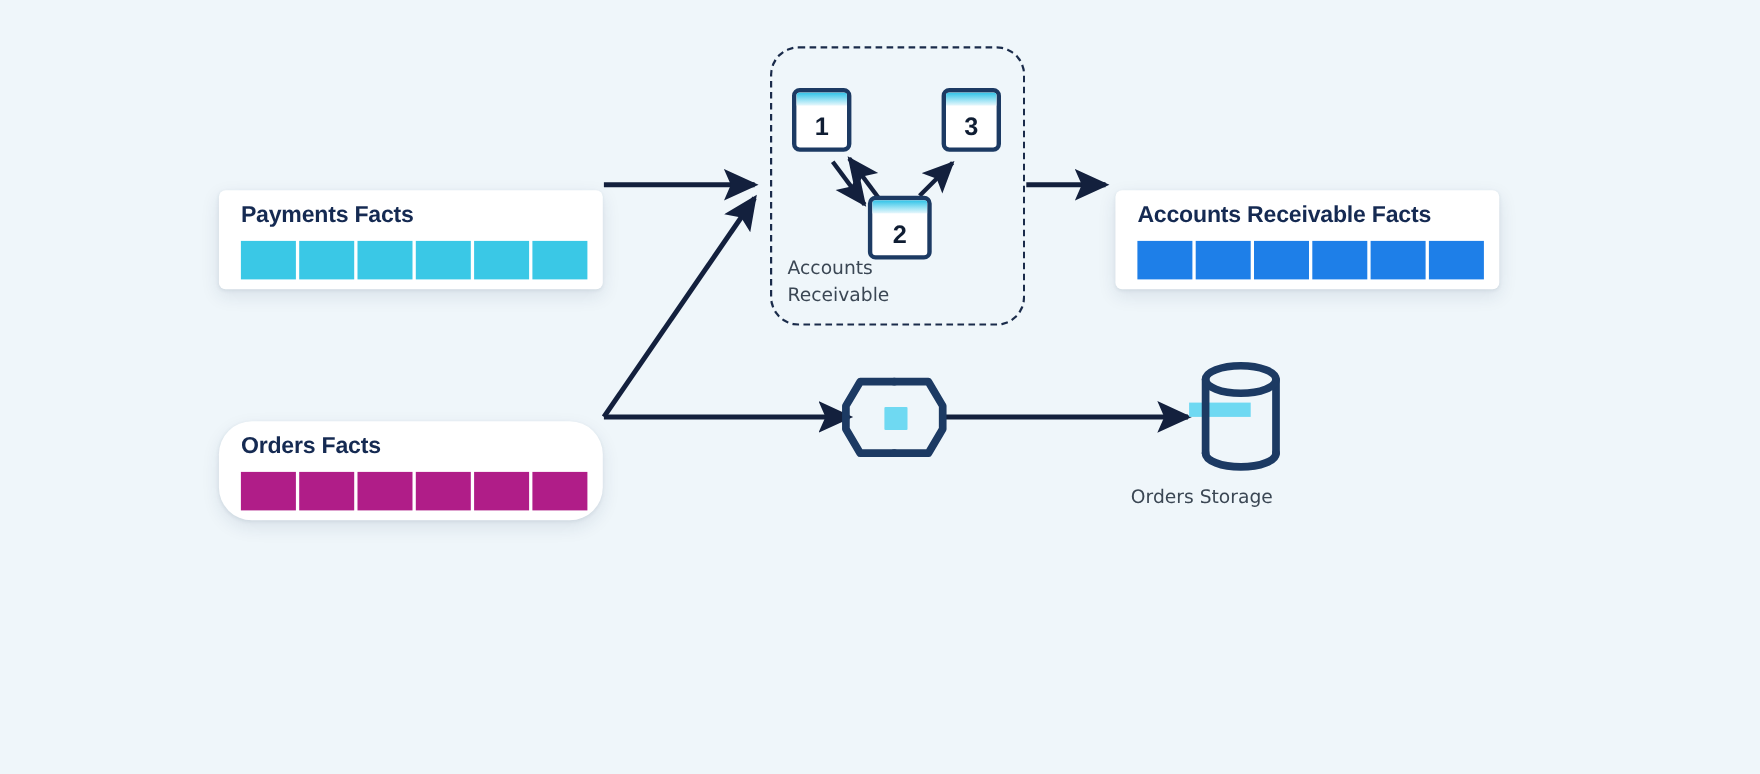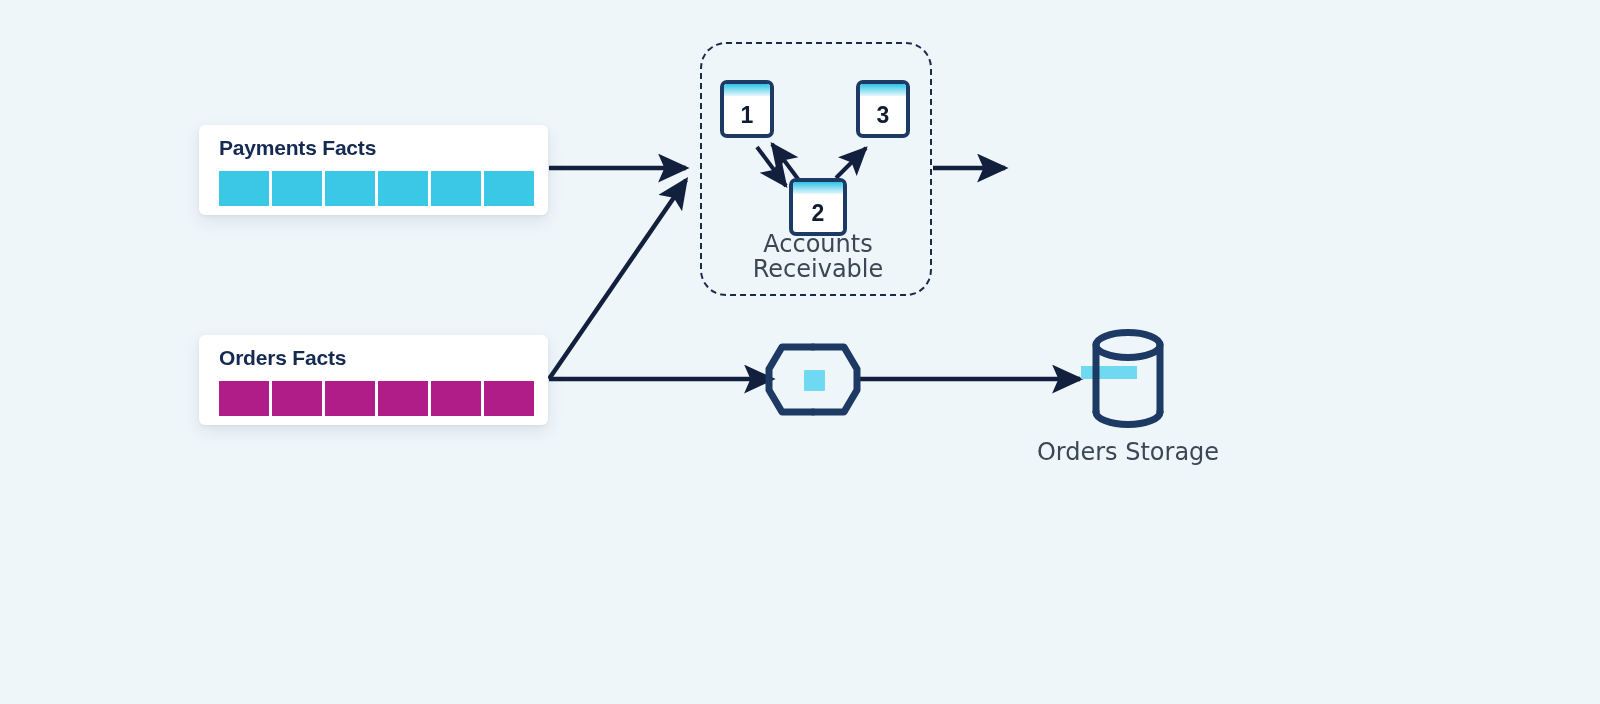--- a/index.html
+++ b/index.html
@@ -20,20 +20,21 @@
     width: 1600px;
     height: 704px;
   }
   
   .fact-card {
     position: absolute;
     background: #ffffff;
     border-radius: 6px;
     box-shadow: 0 6px 16px rgba(30, 50, 90, 0.10), 0 1px 3px rgba(30,50,90,0.07);
     box-sizing: border-box;
+    margin-top: 48px;
   }
   .fact-card-title {
     position: absolute;
     left: 20px;
     top: 11px;
     font-size: 21px;
     font-weight: bold;
     color: #152a52;
     letter-spacing: -0.2px;
     white-space: nowrap;
@@ -80,24 +81,24 @@
     align-items: center;
     justify-content: center;
     font-size: 23px;
     font-weight: bold;
     color: #0f1d33;
     font-family: "Liberation Sans", sans-serif;
   }
   
   .caption {
     position: absolute;
-    font-size: 24px;
+    font-size: 17px;
     color: #3b4754;
     font-family: "DejaVu Sans", sans-serif;
-    text-align: center;
+    text-align: left;
     line-height: 25px;
     white-space: pre-line;
   }
   svg.layer {
     position: absolute;
     left: 0; top: 0;
     width: 1600px;
     height: 704px;
     pointer-events: none;
   }
@@ -137,32 +138,43 @@
     <div class="fact-bars">
       <div class="fact-bar" style="background:#3ac8e6"></div>
       <div class="fact-bar" style="background:#3ac8e6"></div>
       <div class="fact-bar" style="background:#3ac8e6"></div>
       <div class="fact-bar" style="background:#3ac8e6"></div>
       <div class="fact-bar" style="background:#3ac8e6"></div>
       <div class="fact-bar" style="background:#3ac8e6"></div>
     </div>
   </div>
 
-  <div class="fact-card" style="left:199px; top:335px; width:349px; height:90px;">
+  <div class="fact-card" style="left:199px; top:335px; width:349px; height:90px;border-radius:30px;">
     <div class="fact-card-title">Orders Facts</div>
     <div class="fact-bars">
       <div class="fact-bar" style="background:#b01d88"></div>
       <div class="fact-bar" style="background:#b01d88"></div>
       <div class="fact-bar" style="background:#b01d88"></div>
       <div class="fact-bar" style="background:#b01d88"></div>
       <div class="fact-bar" style="background:#b01d88"></div>
       <div class="fact-bar" style="background:#b01d88"></div>
     </div>
   </div>
 
+  <div class="fact-card" style="left:1014px; top:125px; width:349px; height:90px;">
+    <div class="fact-card-title">Accounts Receivable Facts</div>
+    <div class="fact-bars">
+      <div class="fact-bar" style="background:#1e7fe8"></div>
+      <div class="fact-bar" style="background:#1e7fe8"></div>
+      <div class="fact-bar" style="background:#1e7fe8"></div>
+      <div class="fact-bar" style="background:#1e7fe8"></div>
+      <div class="fact-bar" style="background:#1e7fe8"></div>
+      <div class="fact-bar" style="background:#1e7fe8"></div>
+    </div>
+  </div>
 
   <div class="dashed-group" style="left:700px; top:42px; width:232px; height:254px;"></div>
 
   <div class="win-box" style="left:720px; top:80px; width:54px; height:58px;">
     <div class="win-bar"></div>
     <div class="win-num">1</div>
   </div>
 
   <div class="win-box" style="left:856px; top:80px; width:54px; height:58px;">
     <div class="win-bar"></div>

